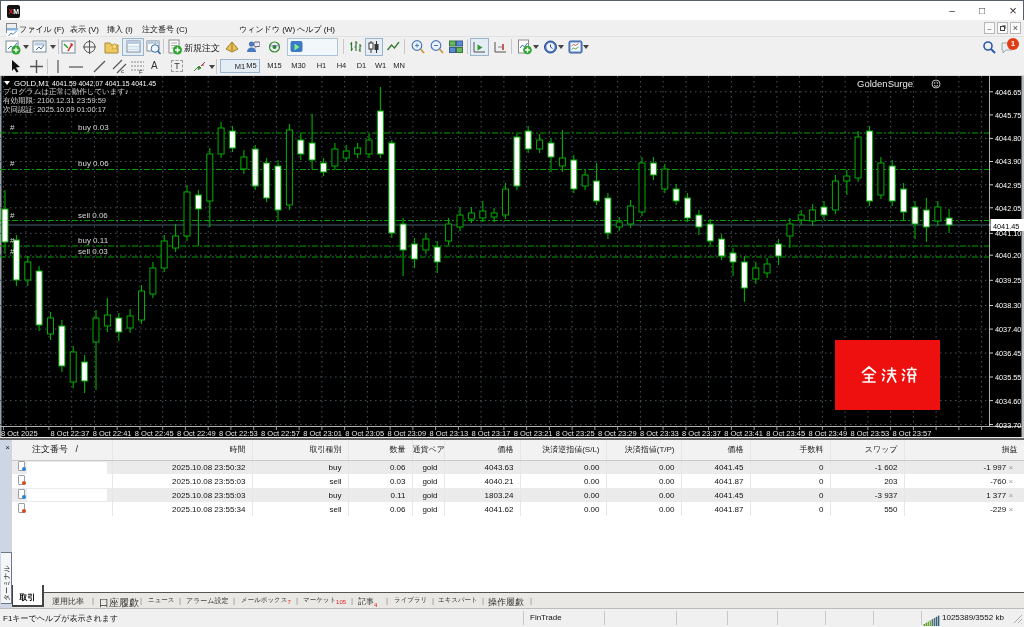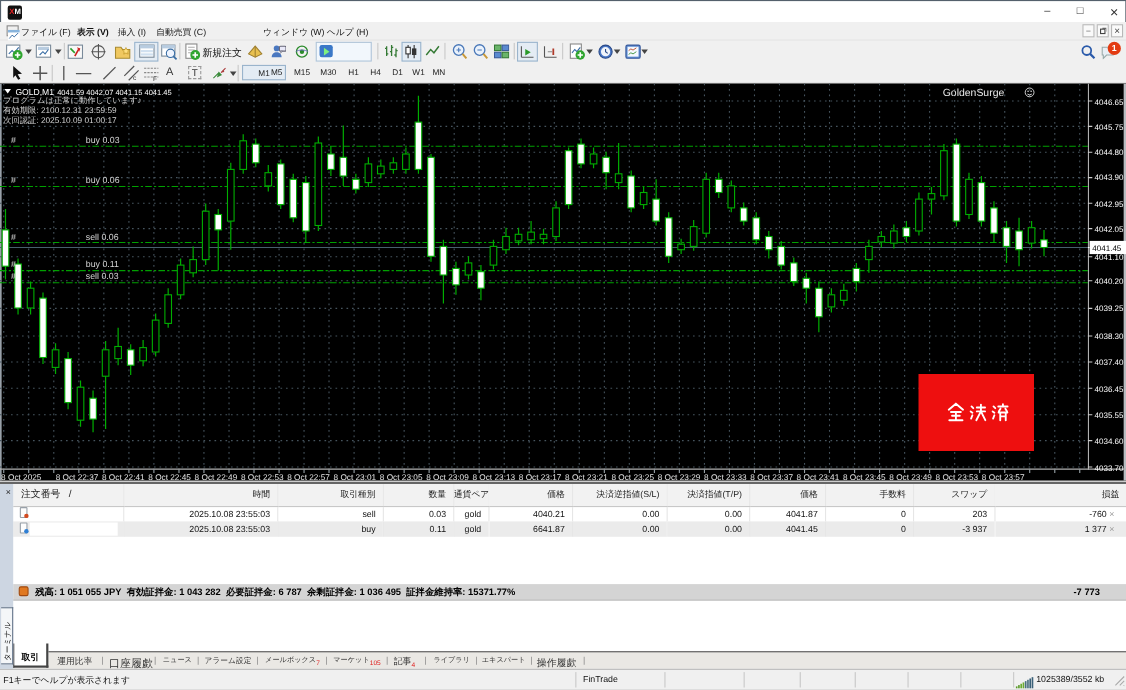--- a/index.html
+++ b/index.html
@@ -73,23 +73,23 @@
   <div class="wbtn" style="left:997px;font-size:13px;">×</div>
 </div>
 
 <div id="menubar">
   <div id="chart-ico"><svg width="11" height="10" viewBox="0 0 11 10">
         <rect width="11" height="10" fill="#fff"></rect>
         <rect width="11" height="2.5" fill="#88b4dc"></rect>
         <path d="M1.5 8l2.5-3 2 1.5L9.5 3" stroke="#3a6ea5" fill="none" stroke-width="0.9"></path>
       </svg></div>
   <div class="menuitem" style="left:19px;">ファイル (F)</div>
-  <div class="menuitem" style="left:70px;font-weight:bold;">表示 (V)</div>
+  <div class="menuitem" style="left:70px;">表示 (V)</div>
   <div class="menuitem" style="left:107px;">挿入 (I)</div>
-  <div class="menuitem" style="left:142px;">自動売買 (C)</div>
+  <div class="menuitem" style="left:142px;">注文番号 (C)</div>
   <div class="menuitem" style="left:195px;margin-top:36px;">ツール (T)</div>
   <div class="menuitem" style="left:239px;">ウィンドウ (W)</div>
   <div class="menuitem" style="left:297px;">ヘルプ (H)</div>
   <div class="childbtn" style="left:984px;">–</div>
   <div class="childbtn" style="left:997px;"><span style="display:inline-block;width:5px;height:5px;border:1px solid #444;margin-top:2.5px;box-shadow:1.5px -1.5px 0 -0.7px #777"></span></div>
   <div class="childbtn" style="left:1010px;font-size:9px;">×</div>
 </div>
 
 <div id="toolbar1">
 <svg class="abs" style="left:5px;top:2px" width="16" height="16" viewBox="0 0 16 16">
@@ -608,33 +608,47 @@
         <col style="width:86px">
         <col style="width:75px">
         <col style="width:69px">
         <col style="width:80px">
         <col style="width:74px">
         <col style="width:120px">
       </colgroup>
       <tbody>
         <tr class="hdr">
           <td>
-            <span style="float:left;padding-left:7px;font-size:9px">注文番号&nbsp;&nbsp;&nbsp;/</span>
+            <span style="float:left;padding-left:20px;font-size:9px">注文番号&nbsp;&nbsp;&nbsp;/</span>
           </td>
           <td>時間</td>
           <td>取引種別</td>
           <td>数量</td>
           <td>通貨ペア</td>
           <td>価格</td>
           <td>決済逆指値(S/L)</td>
           <td>決済指値(T/P)</td>
           <td>価格</td>
           <td>手数料</td>
           <td>スワップ</td>
           <td>損益</td>
+        </tr>
+        <tr class="alt">
+          <td style="text-align:left;padding-left:4px;position:relative"><span class="docico blue"><i></i></span><span class="redact"></span></td>
+          <td>2025.10.08 23:50:32</td>
+          <td>buy</td>
+          <td>0.06</td>
+          <td>gold</td>
+          <td>4043.63</td>
+          <td>0.00</td>
+          <td>0.00</td>
+          <td>4041.45</td>
+          <td>0</td>
+          <td>-1 602</td>
+          <td>-1 997 <span style="color:#999">×</span>&nbsp;&nbsp;</td>
         </tr>
         <tr>
           <td style="text-align:left;padding-left:4px;position:relative"><span class="docico red"><i></i></span><span class="redact"></span></td>
           <td>2025.10.08 23:55:03</td>
           <td>sell</td>
           <td>0.03</td>
           <td>gold</td>
           <td>4040.21</td>
           <td>0.00</td>
           <td>0.00</td>
@@ -642,31 +656,44 @@
           <td>0</td>
           <td>203</td>
           <td>-760 <span style="color:#999">×</span>&nbsp;&nbsp;</td>
         </tr>
         <tr class="alt">
           <td style="text-align:left;padding-left:4px;position:relative"><span class="docico blue"><i></i></span><span class="redact"></span></td>
           <td>2025.10.08 23:55:03</td>
           <td>buy</td>
           <td>0.11</td>
           <td>gold</td>
-          <td>6641.87</td>
+          <td>1803.24</td>
           <td>0.00</td>
           <td>0.00</td>
           <td>4041.45</td>
           <td>0</td>
           <td>-3 937</td>
           <td>1 377 <span style="color:#999">×</span>&nbsp;&nbsp;</td>
         </tr>
+        <tr>
+          <td style="text-align:left;padding-left:4px;position:relative"><span class="docico red"><i></i></span><span class="redact"></span></td>
+          <td>2025.10.08 23:55:34</td>
+          <td>sell</td>
+          <td>0.06</td>
+          <td>gold</td>
+          <td>4041.62</td>
+          <td>0.00</td>
+          <td>0.00</td>
+          <td>4041.87</td>
+          <td>0</td>
+          <td>550</td>
+          <td>-229 <span style="color:#999">×</span>&nbsp;&nbsp;</td>
+        </tr>
       </tbody>
     </table>
-  <div id="sumrow"><span style="display:inline-block;width:9px;height:9px;background:#e07820;border:1px solid #a04a10;margin:0 6px 0 5px;border-radius:2px;vertical-align:-1px"></span>残高: 1 051 055 JPY&nbsp;&nbsp;有効証拌金: 1 043 282&nbsp;&nbsp;必要証拌金: 6 787&nbsp;&nbsp;余剩証拌金: 1 036 495&nbsp;&nbsp;証拌金維持率: 15371.77%<span style="position:absolute;right:24px;font-weight:bold">-7 773</span></div>
 </div>
 
 <div id="tabbar">
   <div id="activetab">取引</div>
 <div class="btab" style="left:52px;font-size:8px">運用比率</div>
 <div class="btab" style="left:99px;font-size:10px">口座履歔</div>
 <div class="btab" style="left:148px;font-size:6.5px">ニュース</div>
 <div class="btab" style="left:186px;font-size:7px">アラーム設定</div>
 <div class="btab" style="left:241px;font-size:6.5px">メールボックス<sub class="cnt">7</sub></div>
 <div class="btab" style="left:303px;font-size:6.5px">マーケット<sub class="cnt">105</sub></div>

